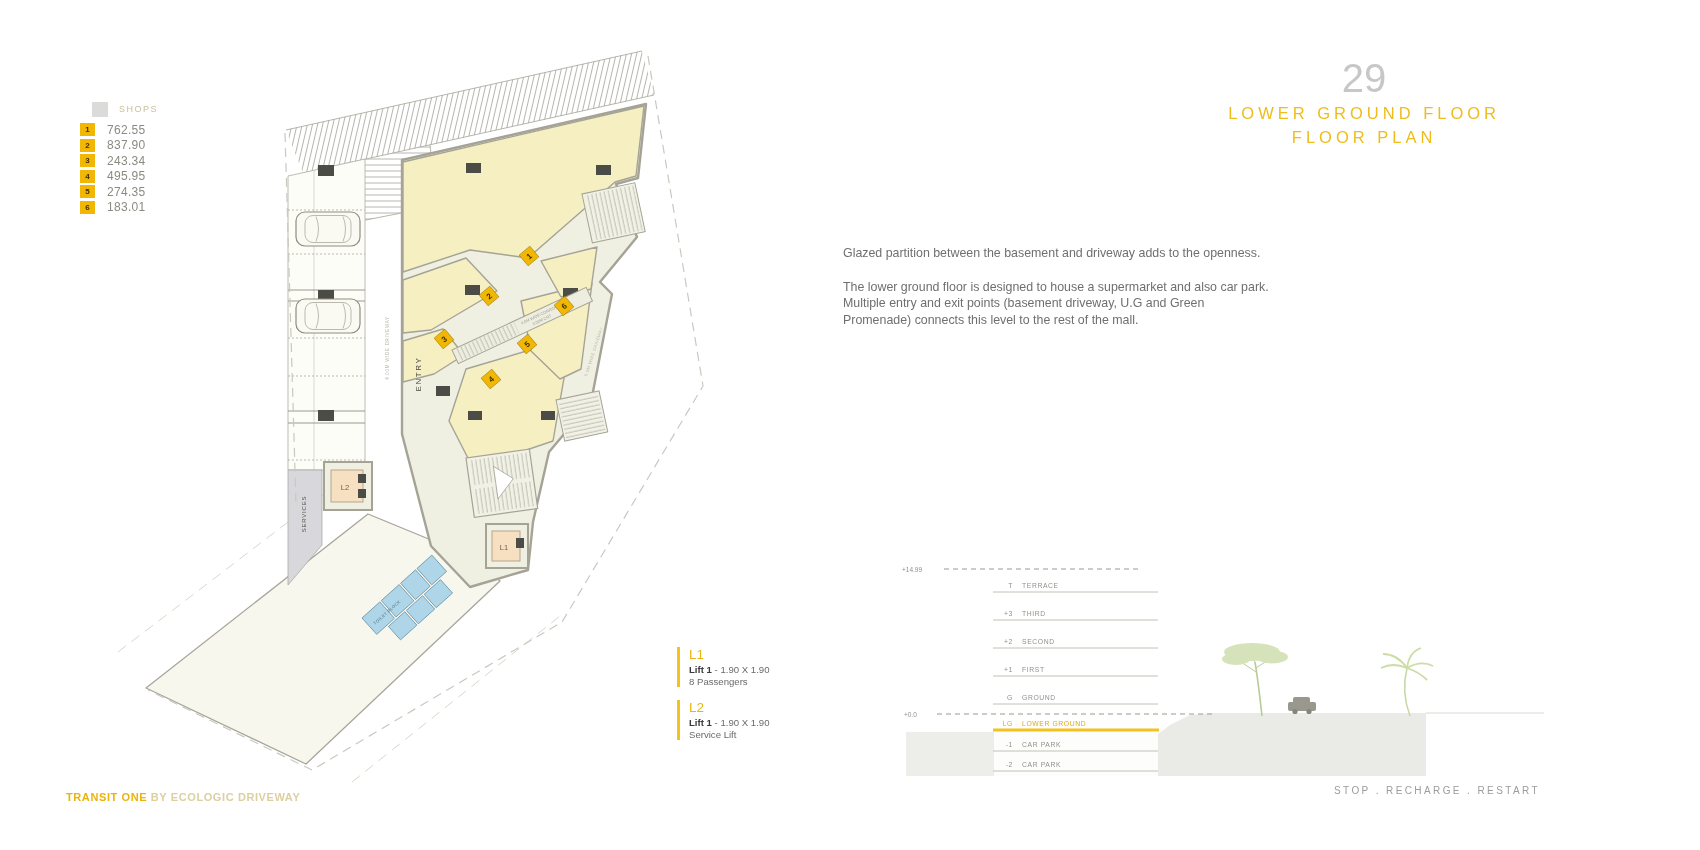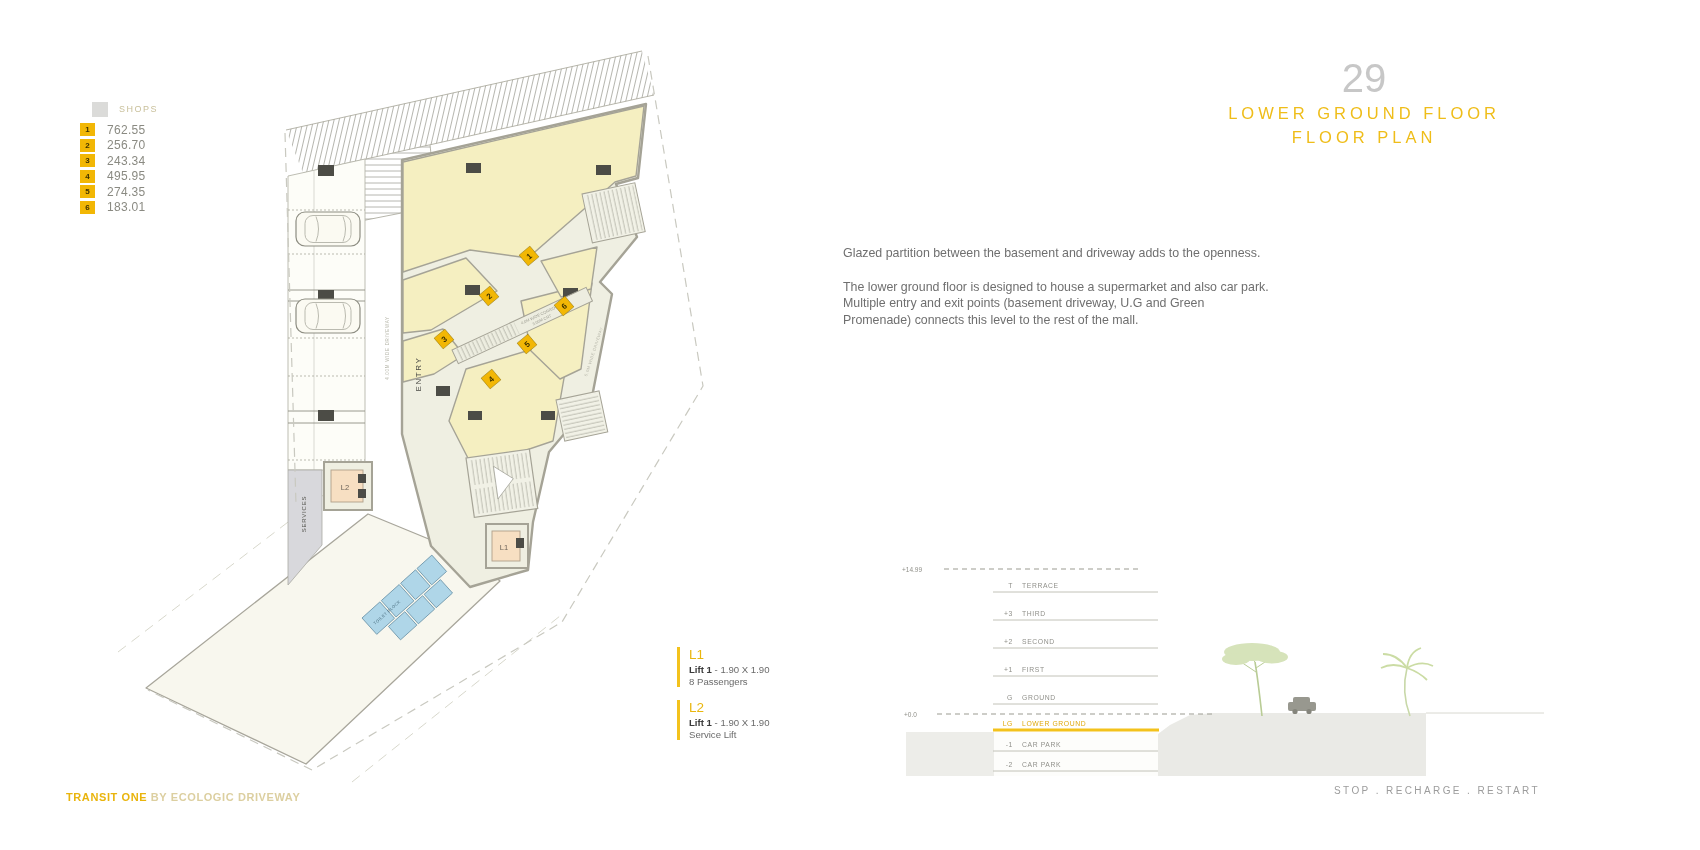--- a/index.html
+++ b/index.html
@@ -221,21 +221,21 @@
     <div class="legend-title-row">
       <div class="legend-title-swatch"></div>
       <div class="legend-title">SHOPS</div>
     </div>
     <div class="legend-row">
       <div class="legend-num">1</div>
       <div class="legend-val">762.55</div>
     </div>
     <div class="legend-row">
       <div class="legend-num">2</div>
-      <div class="legend-val">256.70</div>
+      <div class="legend-val">837.90</div>
     </div>
     <div class="legend-row">
       <div class="legend-num">3</div>
       <div class="legend-val">243.34</div>
     </div>
     <div class="legend-row">
       <div class="legend-num">4</div>
       <div class="legend-val">495.95</div>
     </div>
     <div class="legend-row">

